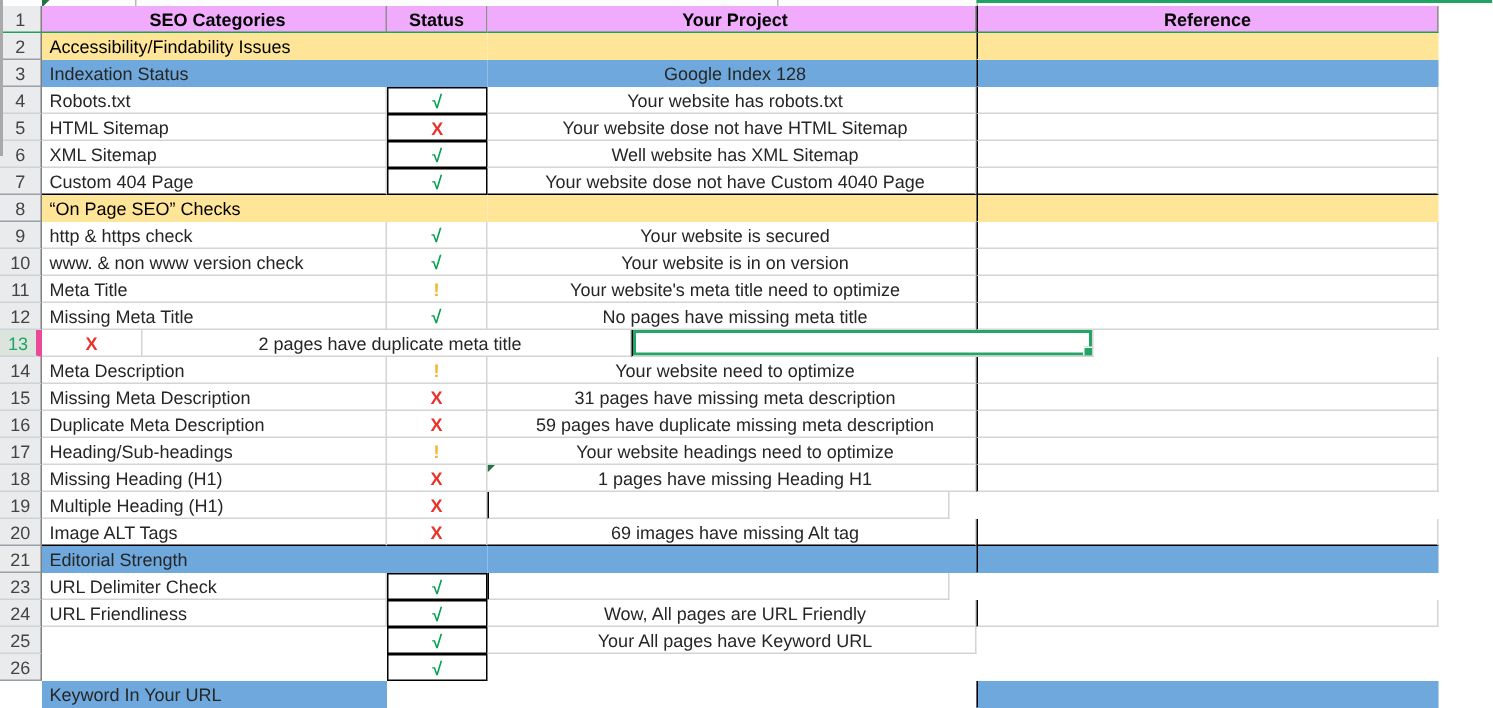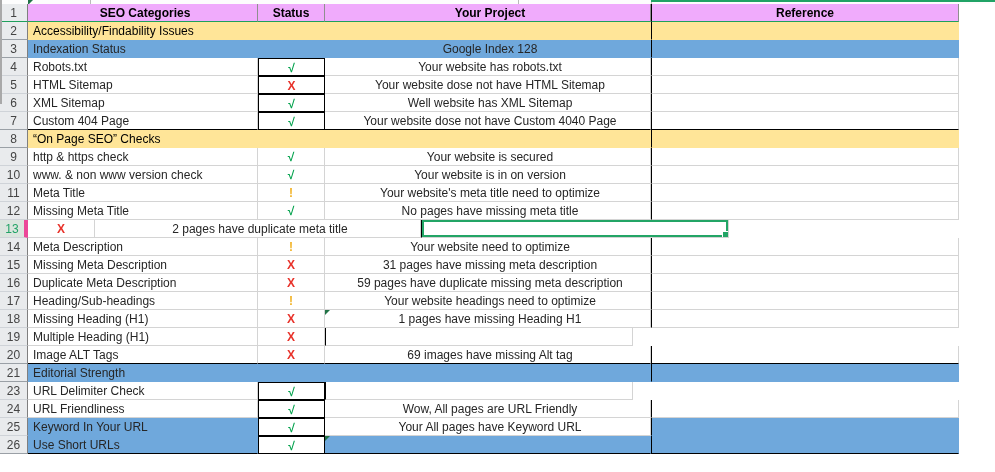--- a/index.html
+++ b/index.html
@@ -33,21 +33,21 @@
 
   
   .hdr .td{background:#f0abfc;font-weight:bold;color:#000;text-align:center;
            border-right:1px solid #8f8f8f;border-bottom:1px solid #1fa05c;}
   .hdr .rh{background:#e9ebed;font-weight:normal;color:#444;
            border-right:1px solid #7f7f7f;}
 
   
   .c-y .td:not(.rh){background:#ffe598;border-right-color:transparent;border-bottom-color:transparent;}
   .c-b .td:not(.rh){background:#6fa8dc;border-right-color:transparent;border-bottom-color:transparent;}
-  .td.cell-b{background:#6fa8dc;border-right-color:transparent;border-bottom-color:transparent;}
+  .td.cell-b{background:#6fa8dc;border-right-color:transparent;border-bottom-color:transparent;margin-top:36px;}
   .sec{font-weight:normal;color:#000;}
 
   
   .td.ref{border-left:1px solid #000;width:308px;}
   .hdr .td.ref{border-left:1px solid #000;}
 
   
   .st.box{border:1px solid #000;}
 
   

